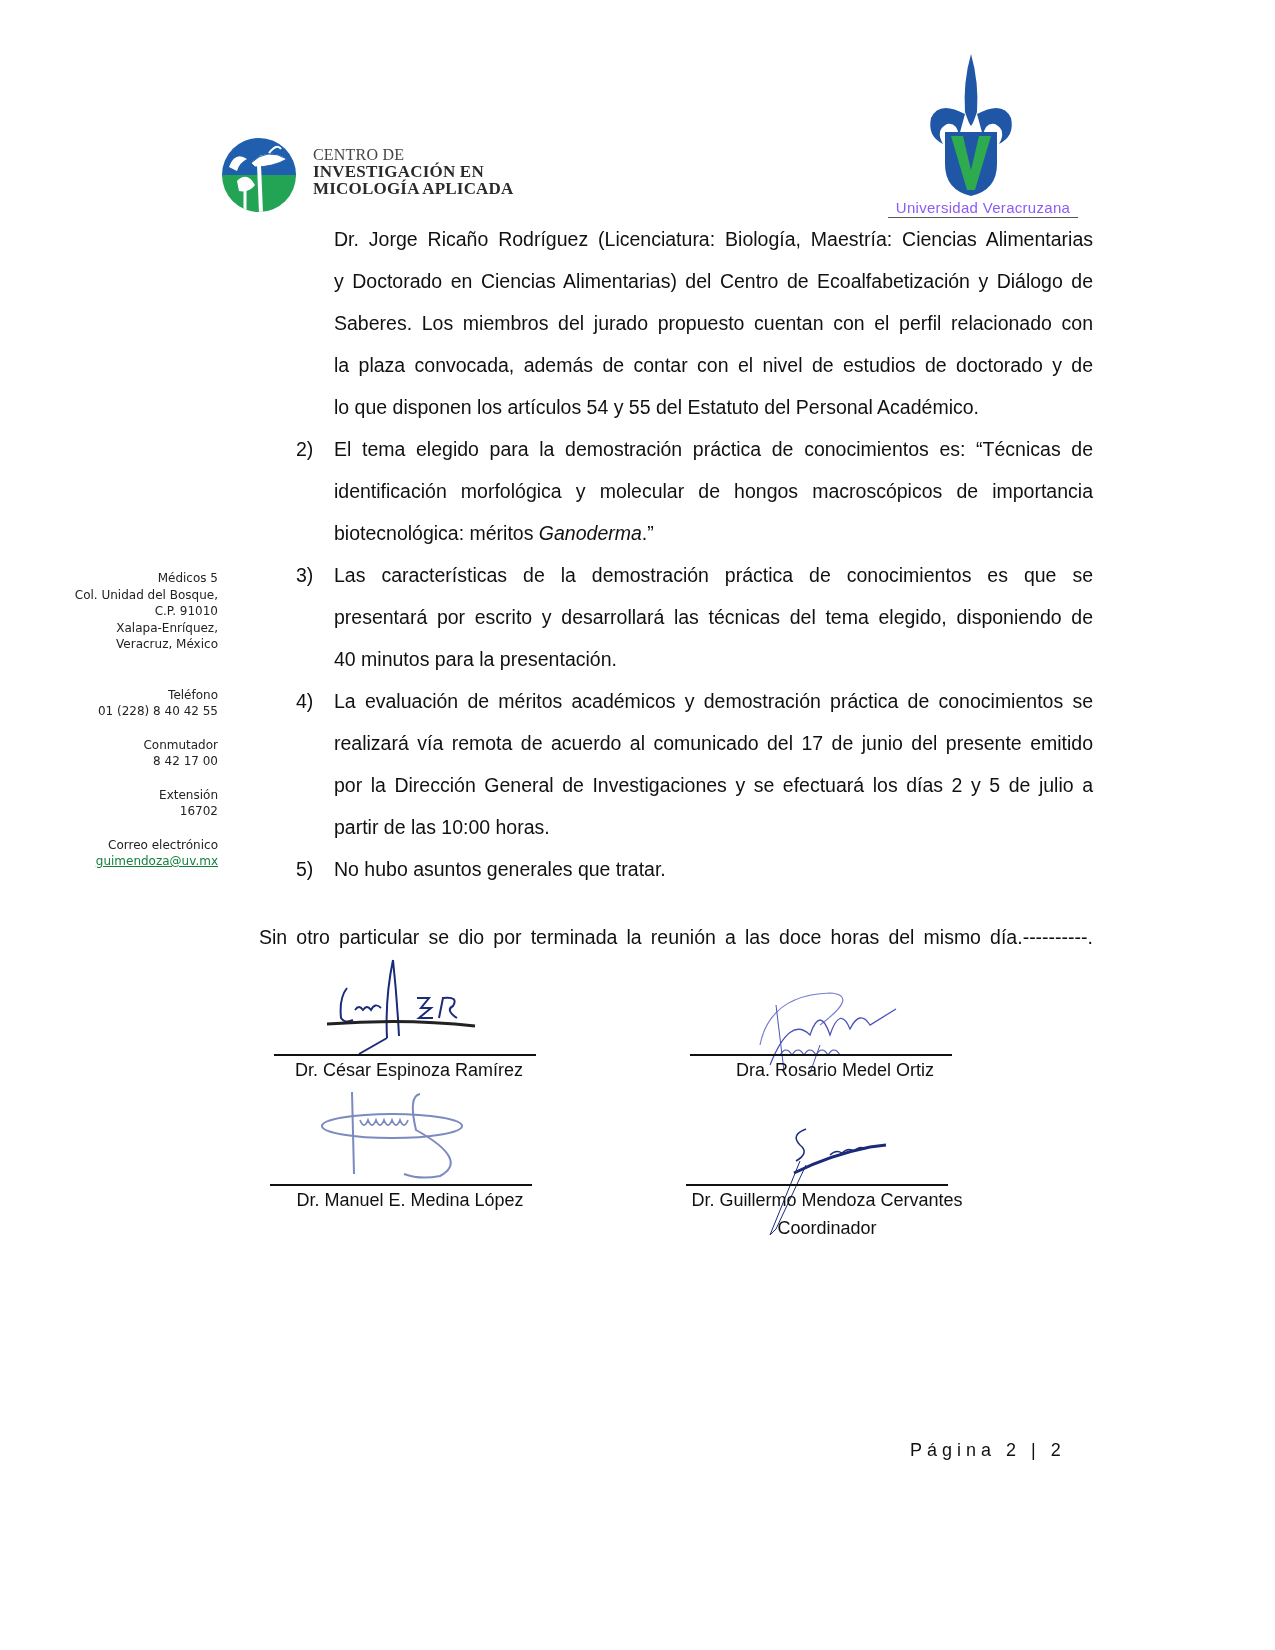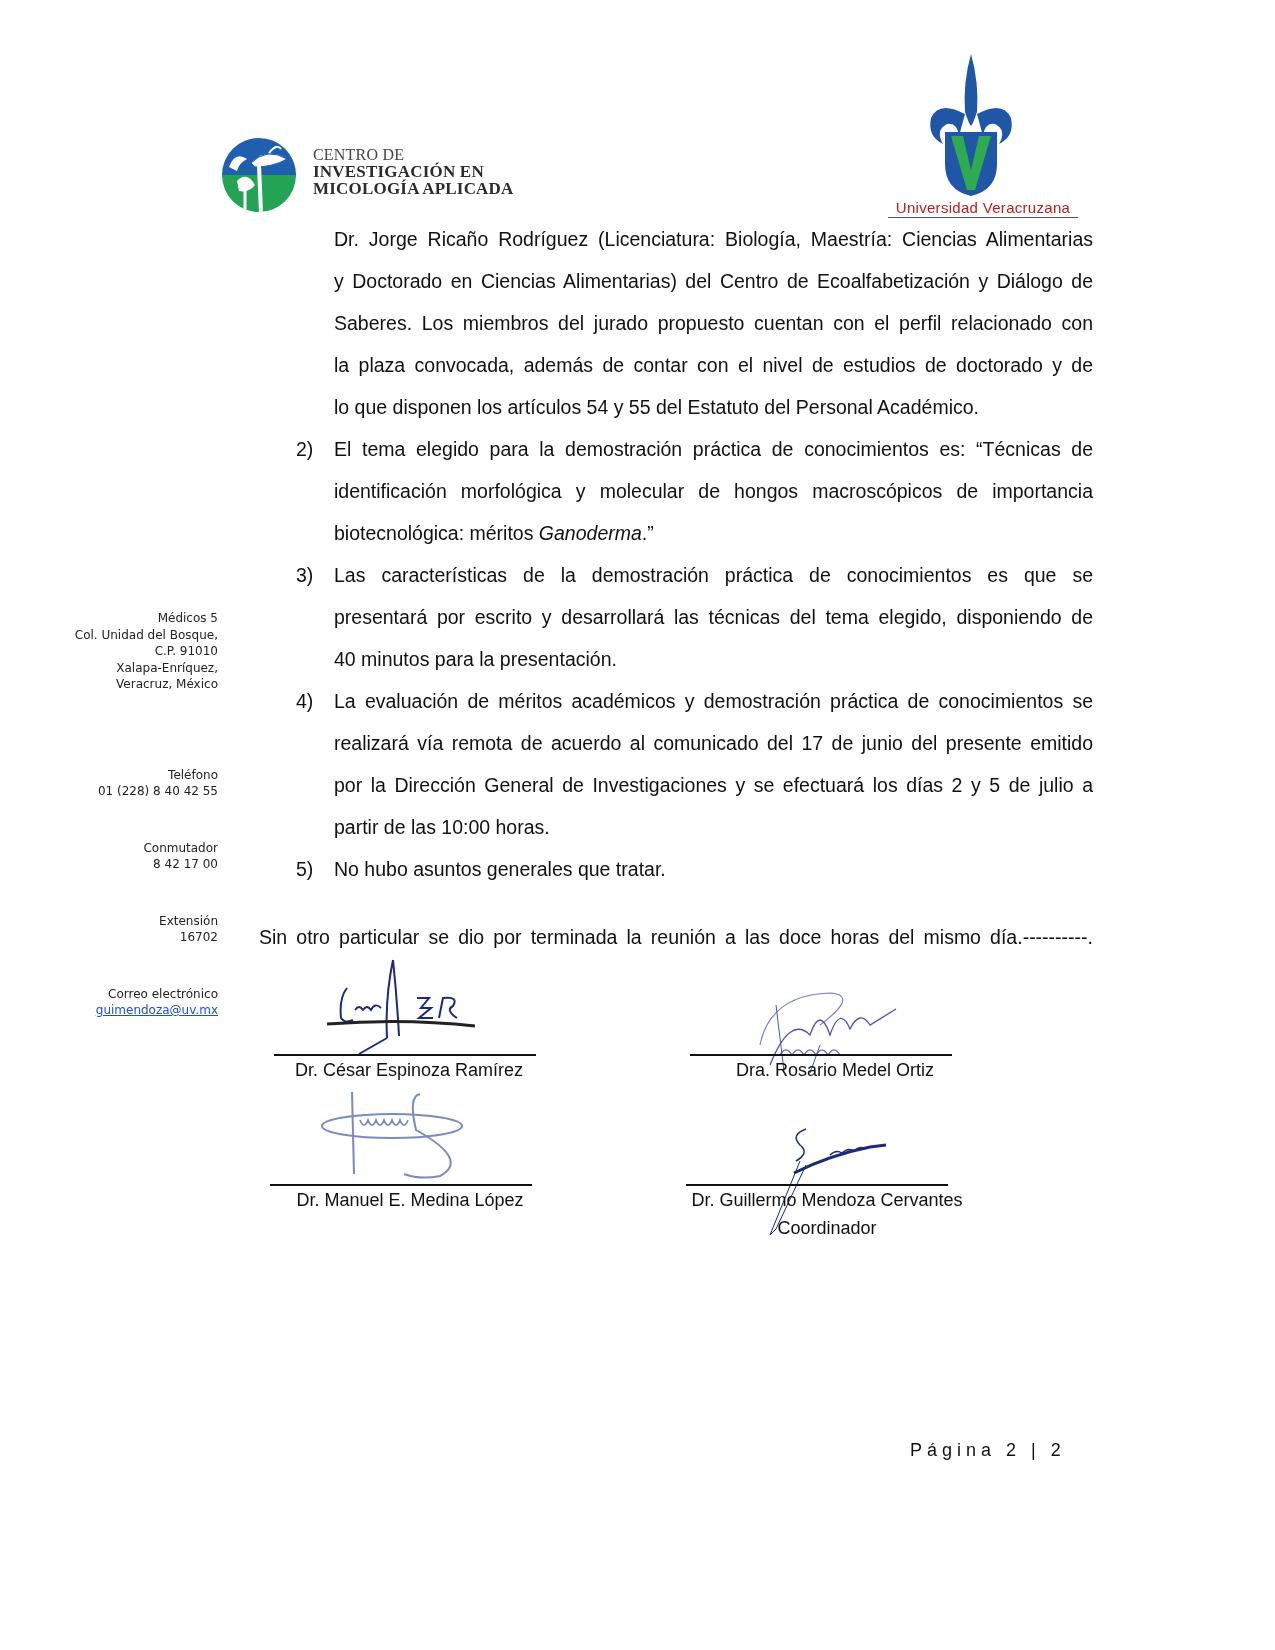--- a/index.html
+++ b/index.html
@@ -7,28 +7,28 @@
          font-family:"Liberation Sans", sans-serif; color:#111; }
   .abs { position:absolute; }
 
   
   #cima-logo { left:221px; top:137px; width:76px; height:76px; }
   #cima-text { left:313px; top:146px; font-family:"Liberation Serif", serif; color:#2b2b2b;
                line-height:17px; font-size:17px; letter-spacing:0.2px; }
   #cima-text .l1 { font-weight:normal; font-size:16px; color:#444; }
   #cima-text .l2, #cima-text .l3 { font-weight:bold; }
   #uv-logo { left:925px; top:52px; width:92px; height:145px; }
-  #uv-name { left:888px; top:199px; width:190px; text-align:center; font-size:15px; color:#b91c1c;
+  #uv-name { left:888px; top:199px; width:190px; text-align:center; font-size:15px; color:#8b5cf6;
              letter-spacing:0.3px; border-bottom:1.5px solid #555; padding-bottom:1px; }
 
   
   #sidebar { left:40px; top:570px; width:178px; text-align:right;
              font-family:"DejaVu Sans", sans-serif; font-size:12px; line-height:16.5px; color:#222; }
-  #sidebar .grp { margin-bottom:17px;margin-top:40px; }
-  #sidebar a { color:#1d4ed8; text-decoration:underline; }
+  #sidebar .grp { margin-bottom:17px; }
+  #sidebar a { color:#15803d; text-decoration:underline; }
 
   
   .para { font-family:"Liberation Sans", sans-serif; font-size:19.5px; color:#111; }
   .line { position:absolute; height:24px; white-space:nowrap; }
   .just { text-align:justify; text-align-last:justify; }
   .num  { position:absolute; left:296px; font-size:19.5px; }
 
   
   .sigline { position:absolute; height:0; border-top:2.5px solid #111; }
   .signame { position:absolute; font-size:18px; text-align:center; white-space:nowrap; }

